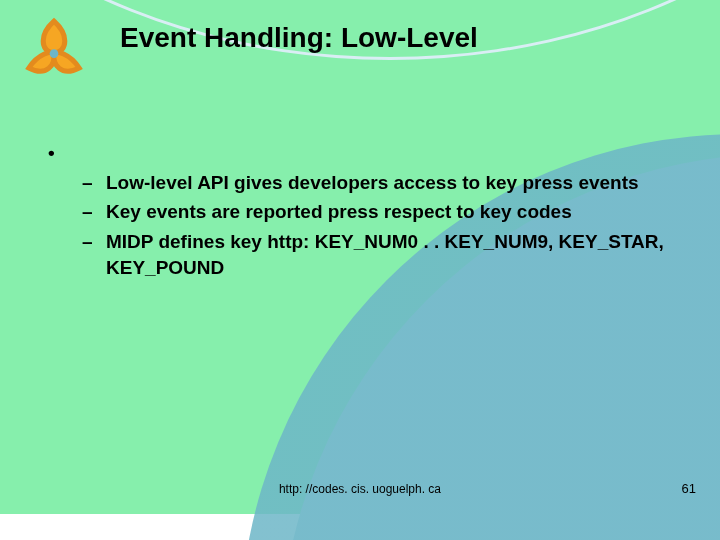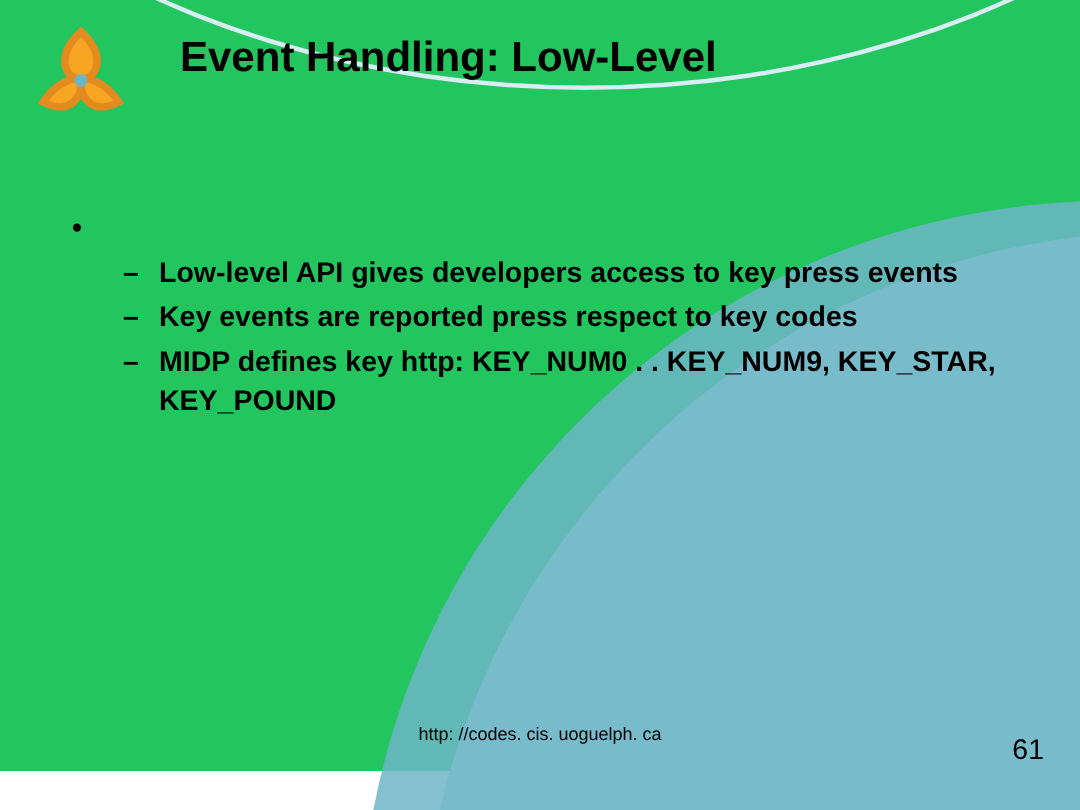--- a/index.html
+++ b/index.html
@@ -1,21 +1,21 @@
 <!DOCTYPE html>
 <html><head>
 <meta charset="utf-8">
 <style>
   * { margin: 0; padding: 0; box-sizing: border-box; }
   html, body { width: 720px; height: 540px; overflow: hidden; font-family: Arial, Helvetica, sans-serif; }
   .slide {
     position: relative;
     width: 720px;
     height: 514px;
-    background: #22c55e;
+    background: #86efac;
   }
   
   .top-arc {
     position: absolute;
     top: -760px;
     left: -160px;
     width: 1100px;
     height: 820px;
     border: 3px solid #d9eef4;
     border-radius: 50%;
@@ -109,23 +109,23 @@
     bottom: 18px;
     left: 0;
     width: 100%;
     text-align: center;
     font-size: 12px;
     color: #000;
     z-index: 2;
   }
   .page-num {
     position: absolute;
-    bottom: 2px;
+    bottom: 18px;
     right: 24px;
-    font-size: 19px;
+    font-size: 13px;
     color: #000;
     z-index: 2;
   }
 </style>
 </head>
 <body>
 
 <div class="slide">
   <div class="bg-swoosh3"></div>
   <div class="bg-swoosh2"></div>

